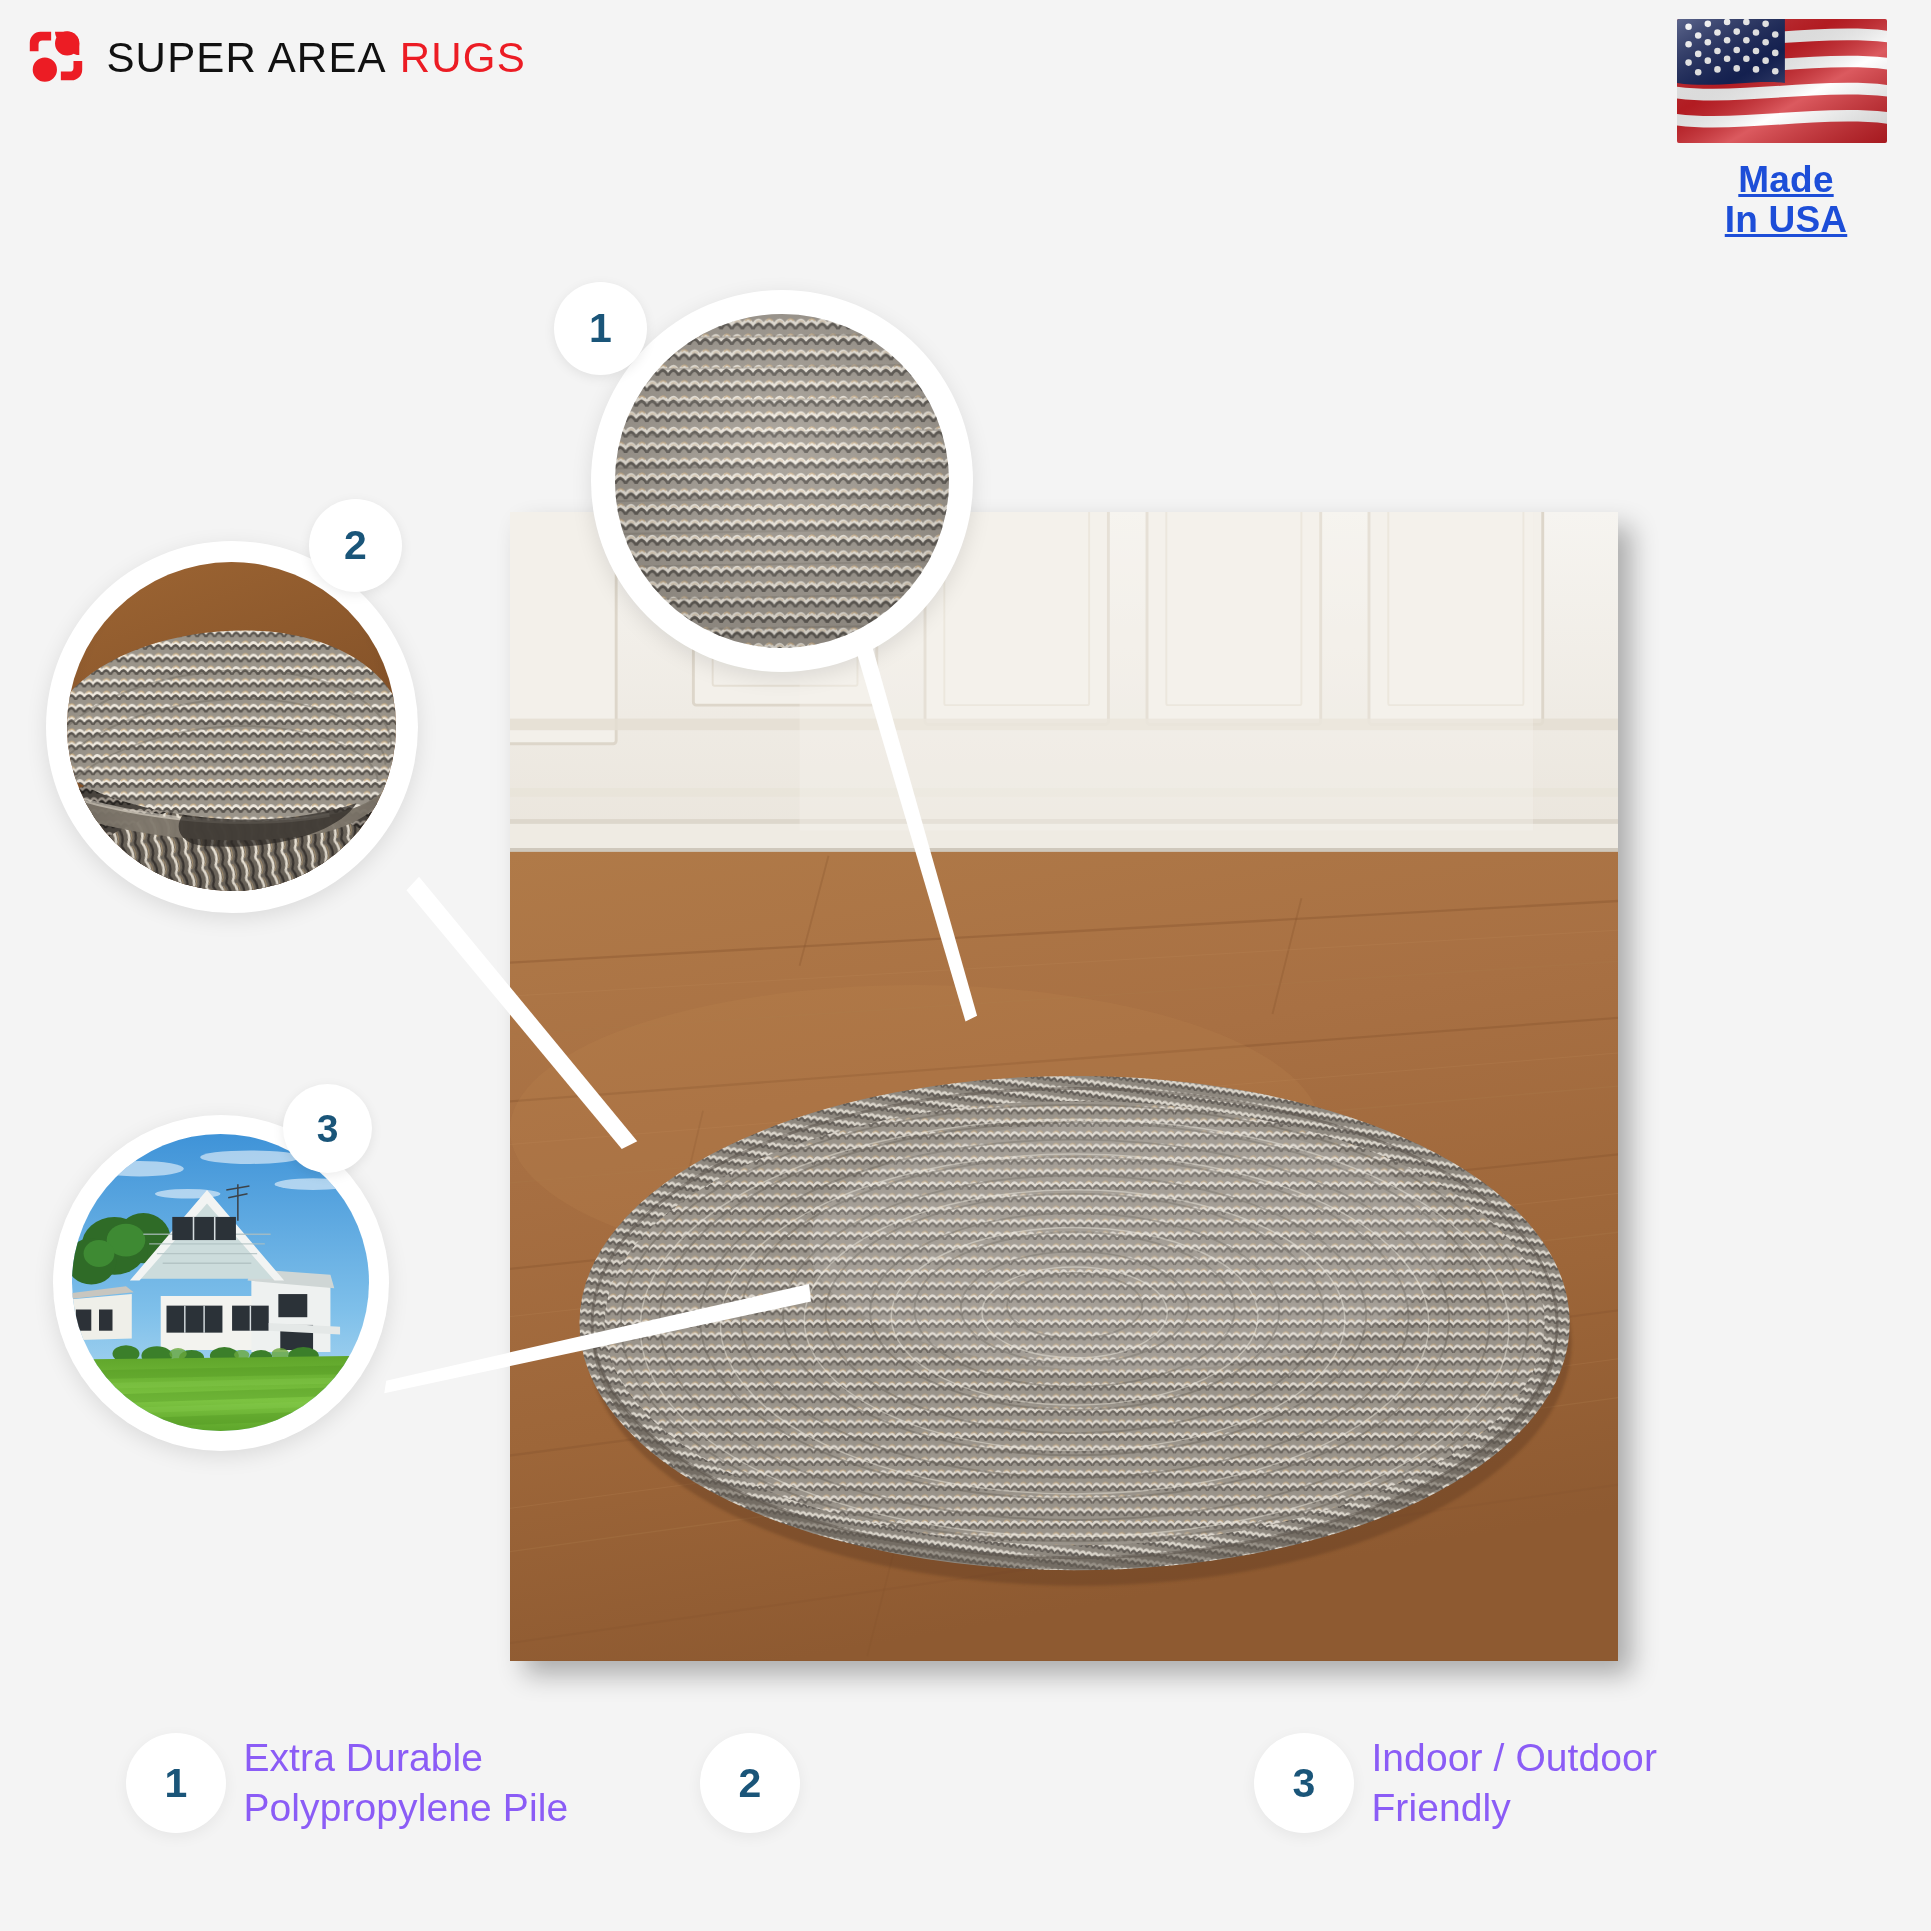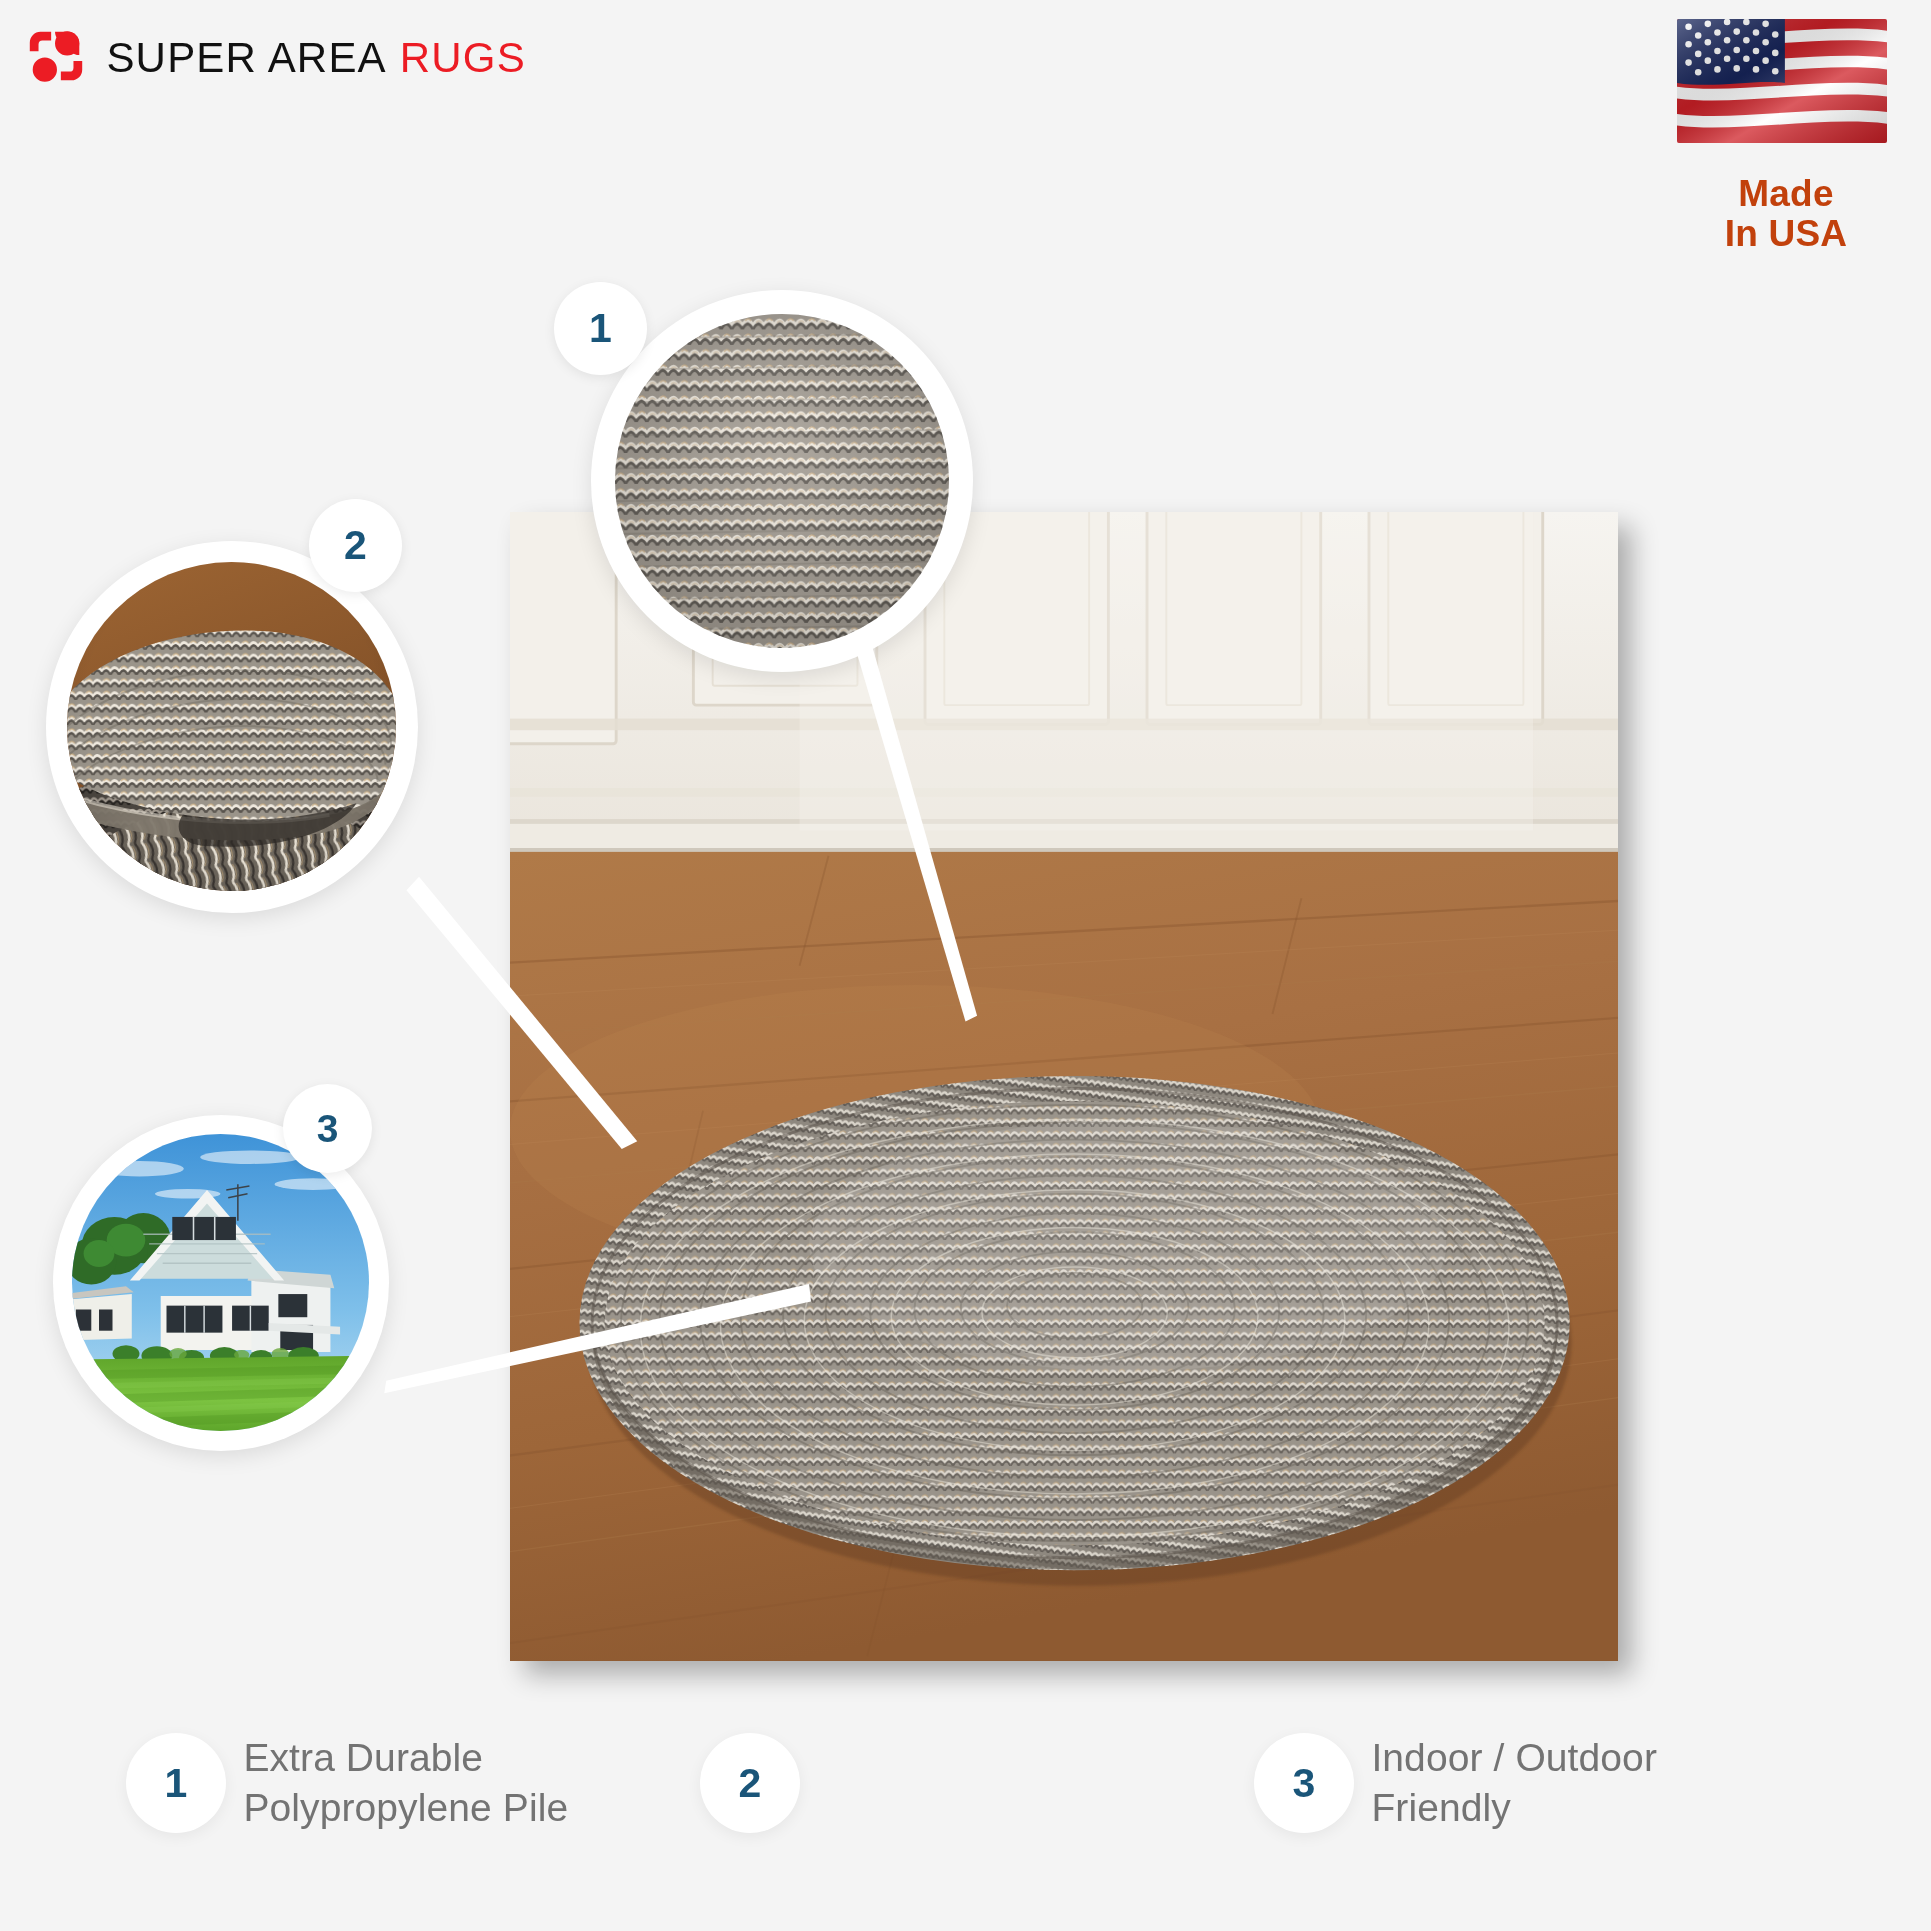--- a/index.html
+++ b/index.html
@@ -44,23 +44,23 @@
     width: 218px;
     text-align: center;
   }
   #usa-flag {
     width: 210px; height: 124px;
     display: block;
     border-radius: 1.9px;
     overflow: hidden;
   }
   #usa-caption {
-    margin-top: 31px;
+    margin-top: 17px;
     font-size: 37px; font-weight: 700; line-height: 1.06;
-    color: #c2410c; letter-spacing: 0.2px;
+    color: #1d4ed8; letter-spacing: 0.2px; text-decoration: underline;
   }
 
   
   #product-photo {
     position: absolute;
     left: 510px; top: 512px;
     width: 1108px; height: 1149px;
     overflow: hidden;
     box-shadow: 13.5px 13.5px 25px rgba(0,0,0,0.30);
   }
@@ -132,21 +132,21 @@
   .feature-num {
     flex: 0 0 auto;
     width: 100px; height: 100px;
     border-radius: 50%;
     background: #ffffff;
     display: flex; align-items: center; justify-content: center;
     color: #1a5579; font-size: 41px; font-weight: 700;
     box-shadow: 0 3.9px 15.4px rgba(0,0,0,0.06);
   }
   .feature-text {
-    color: #737373;
+    color: #8b5cf6;
     font-size: 39px;
     line-height: 1.28;
     letter-spacing: 0.1px;
     white-space: pre-line;
   }
   #feature-0 { width: 541px; }
   #feature-1 { width: 521px; }
   #feature-2 { width: 521px; }
 </style>
 </head>

